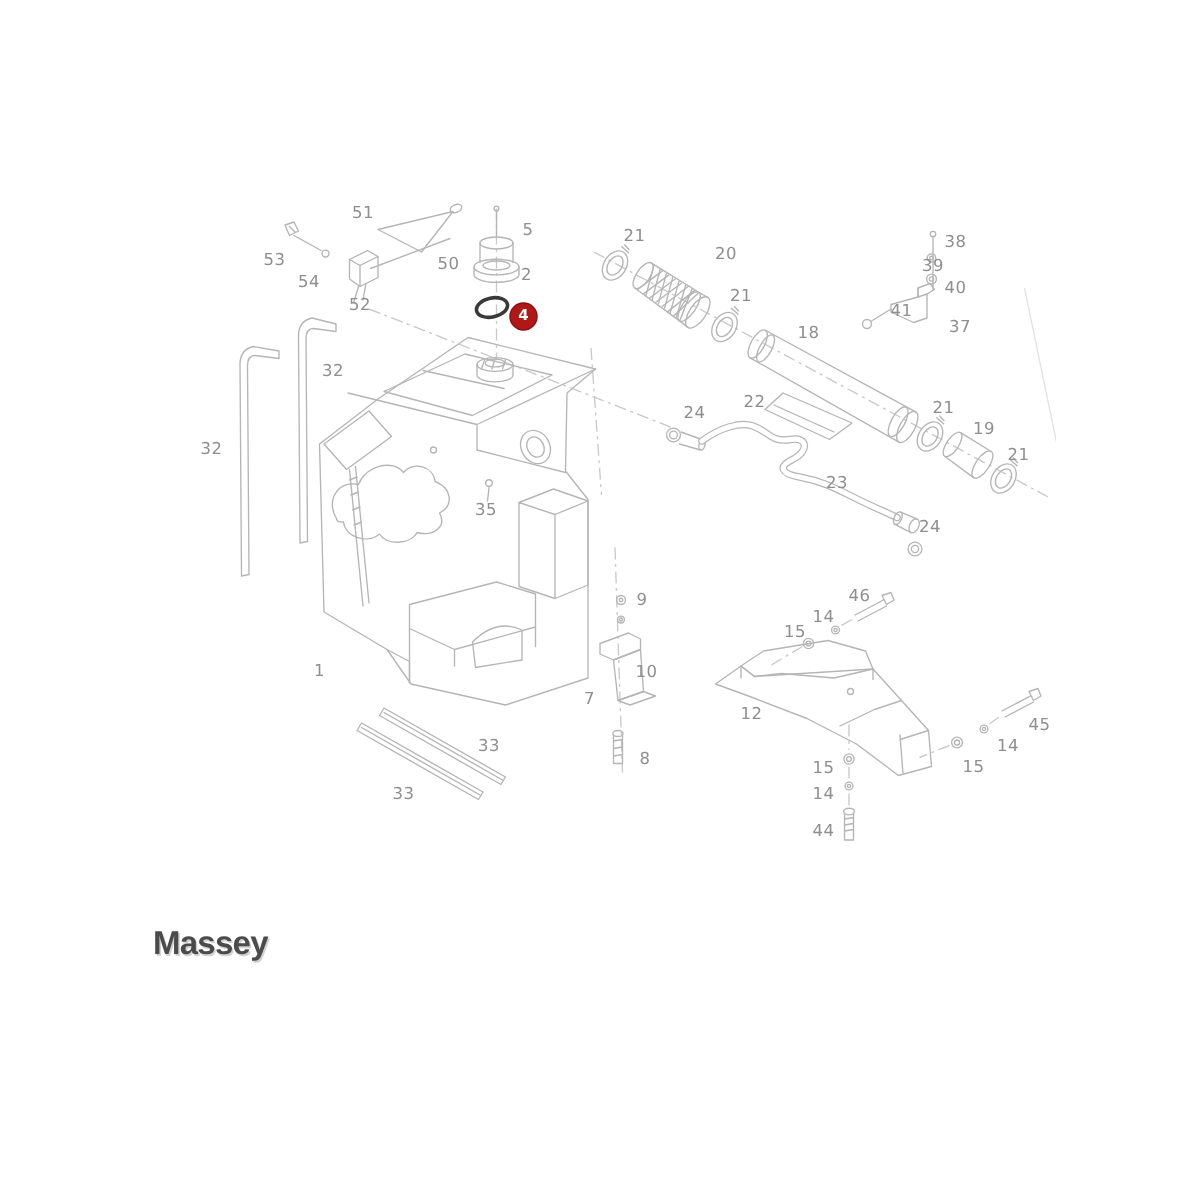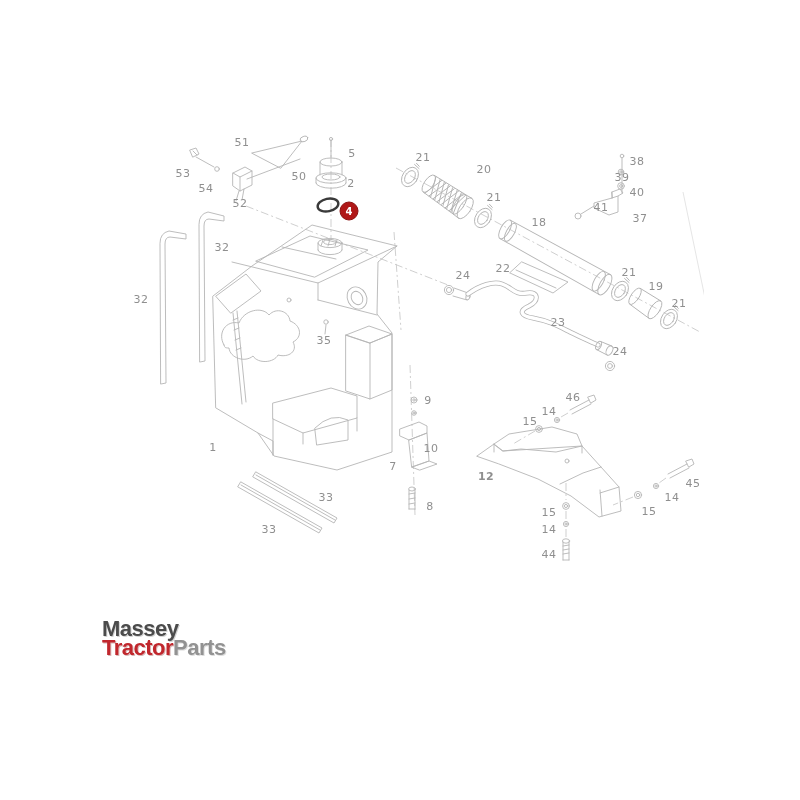--- a/index.html
+++ b/index.html
@@ -248,28 +248,27 @@
       <span class="part-label" style="left: 213px; top: 447px; color: rgb(143, 143, 143);">1</span>
       <span class="part-label" style="left: 428px; top: 400px; color: rgb(143, 143, 143);">9</span>
       <span class="part-label" style="left: 431px; top: 416px; color: rgb(143, 143, 143); margin-top: 32px;">10</span>
       <span class="part-label" style="left: 393px; top: 466px; color: rgb(143, 143, 143);">7</span>
       <span class="part-label" style="left: 430px; top: 506px; color: rgb(143, 143, 143);">8</span>
       <span class="part-label" style="left: 326px; top: 497px; color: rgb(143, 143, 143);">33</span>
       <span class="part-label" style="left: 269px; top: 529px; color: rgb(143, 143, 143);">33</span>
       <span class="part-label" style="left: 573px; top: 397px; color: rgb(143, 143, 143);">46</span>
       <span class="part-label" style="left: 549px; top: 411px; color: rgb(143, 143, 143);">14</span>
       <span class="part-label" style="left: 530px; top: 421px; color: rgb(143, 143, 143);">15</span>
-      <span class="part-label" style="left: 486px; top: 476px; color: rgb(143, 143, 143); font-weight: bold;">12</span>
+      <span class="part-label" style="left: 501px; top: 476px; color: rgb(143, 143, 143);">12</span>
       <span class="part-label" style="left: 693px; top: 483px; color: rgb(143, 143, 143);">45</span>
       <span class="part-label" style="left: 672px; top: 497px; color: rgb(143, 143, 143);">14</span>
       <span class="part-label" style="left: 649px; top: 511px; color: rgb(143, 143, 143);">15</span>
       <span class="part-label" style="left: 549px; top: 512px; color: rgb(143, 143, 143);">15</span>
       <span class="part-label" style="left: 549px; top: 529px; color: rgb(143, 143, 143);">14</span>
       <span class="part-label" style="left: 549px; top: 554px; color: rgb(143, 143, 143);">44</span>
       <div class="badge" style="left: 349px; top: 211px; background: rgb(176, 24, 24); border: 1px solid rgb(140, 18, 18); color: rgb(255, 255, 255);">4</div>
     </div>
 
 <div class="logo">
   <div class="logo-line1">Massey</div>
-  <div class="logo-line2"><span class="logo-tractor">Tractor</span><span class="logo-parts">Parts</span></div>
 </div>
 
 </div>
 
 </body></html>

